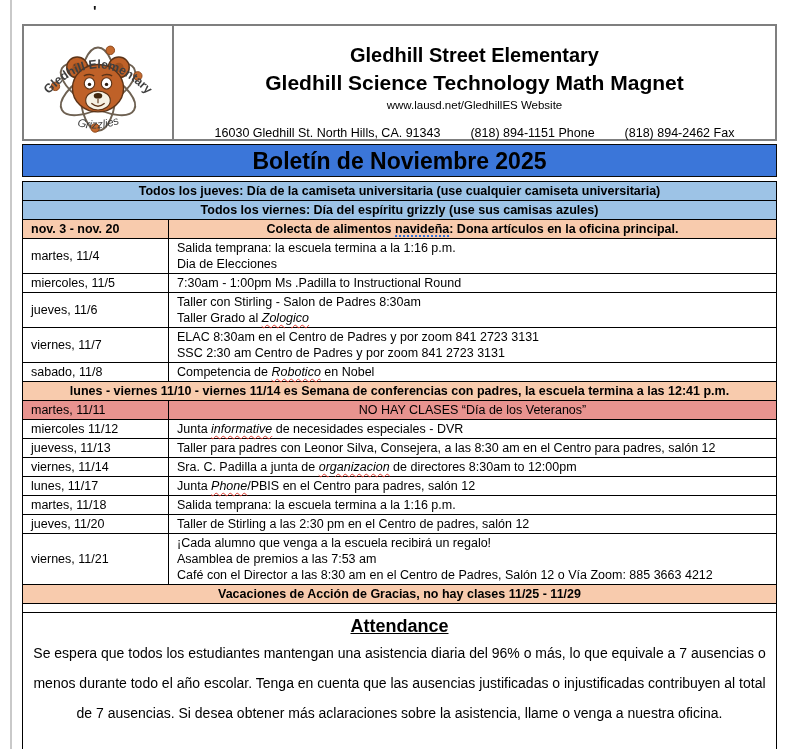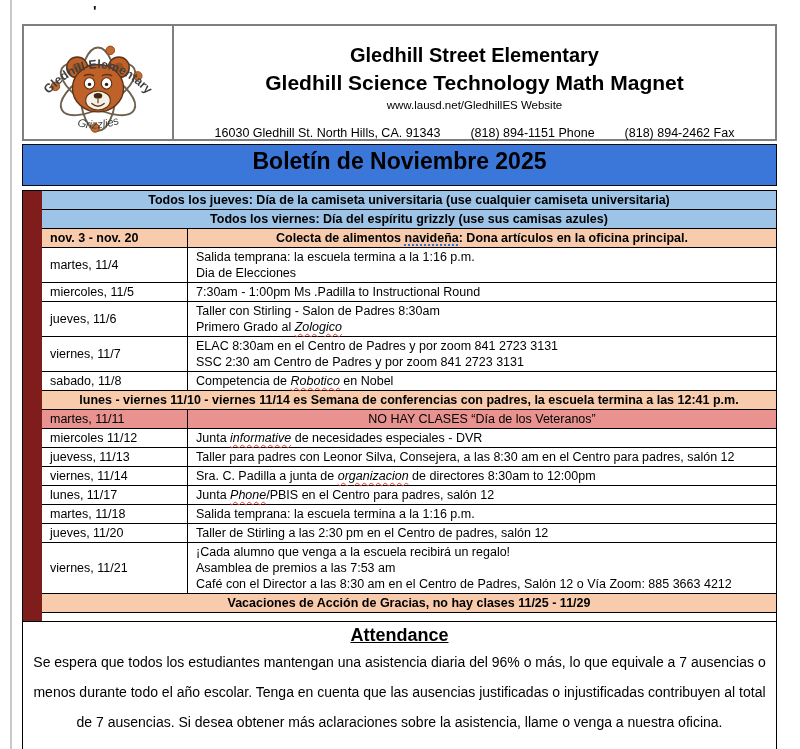--- a/index.html
+++ b/index.html
@@ -17,28 +17,28 @@
   .header-box{display:flex;border:2px solid #7f7f7f;height:117px;box-sizing:border-box;background:#fff;}
   .logo-cell{flex:0 0 148px;width:148px;border-right:2px solid #7f7f7f;display:flex;align-items:center;justify-content:center;}
   .header-text{flex:1;text-align:center;padding-top:16px;}
   .school-name{font-size:20px;font-weight:bold;line-height:26px;}
   .magnet-name{font-size:21px;font-weight:bold;line-height:29px;}
   .website{font-size:11.5px;margin-top:2px;}
   .contact-row{display:flex;justify-content:center;gap:30px;font-size:12.5px;margin-top:15px;}
 
   
   .banner{
-    margin-top:3px;height:42px;line-height:32px;box-sizing:border-box;
+    margin-top:3px;height:33px;line-height:32px;box-sizing:border-box;
     background:var(--banner-blue,#3B76D9);
     border:1px solid #0a0a0a;
     text-align:center;font-size:23px;font-weight:bold;color:#000;
   }
 
   
-  .schedule{margin-top:4px;border:1px solid #000;border-bottom:none;background:#7f1d1d;padding-left:19px;}
+  .schedule{margin-top:4px;border:1px solid #000;border-bottom:none;background:#14b8a6;}
   .srow{display:flex;border-bottom:1px solid #000;background:#fff;}
   .srow.full{display:block;}
   .srow.spacer{height:8px;border-bottom:none;}
   .bg-lightblue{background:var(--light-blue,#9DC3E6);}
   .bg-orange{background:var(--peach-orange,#F8CBAD);}
   .bg-salmon{background:var(--salmon-red,#E8938F);}
   .fulltext{text-align:center;font-size:12.5px;line-height:15px;padding:1.5px 4px;}
   .bold{font-weight:bold;}
   .date{
     flex:0 0 146px;width:146px;box-sizing:border-box;border-right:1px solid #000;
@@ -156,21 +156,21 @@
       <div class="srow">
         <div class="date">miercoles, 11/5</div>
         <div class="body">
           <div class="line"><span>7:30am - 1:00pm Ms .Padilla to Instructional Round</span></div>
         </div>
       </div>
       <div class="srow">
         <div class="date">jueves, 11/6</div>
         <div class="body">
           <div class="line"><span>Taller con Stirling - Salon de Padres 8:30am</span></div>
-          <div class="line"><span>Primero Grado al </span><span class="sq-red">Zologico</span></div>
+          <div class="line"><span>Taller Grado al </span><span class="sq-red">Zologico</span></div>
         </div>
       </div>
       <div class="srow">
         <div class="date">viernes, 11/7</div>
         <div class="body">
           <div class="line"><span>ELAC 8:30am en el Centro de Padres y por zoom 841 2723 3131</span></div>
           <div class="line"><span>SSC 2:30 am Centro de Padres y por zoom 841 2723 3131</span></div>
         </div>
       </div>
       <div class="srow">

